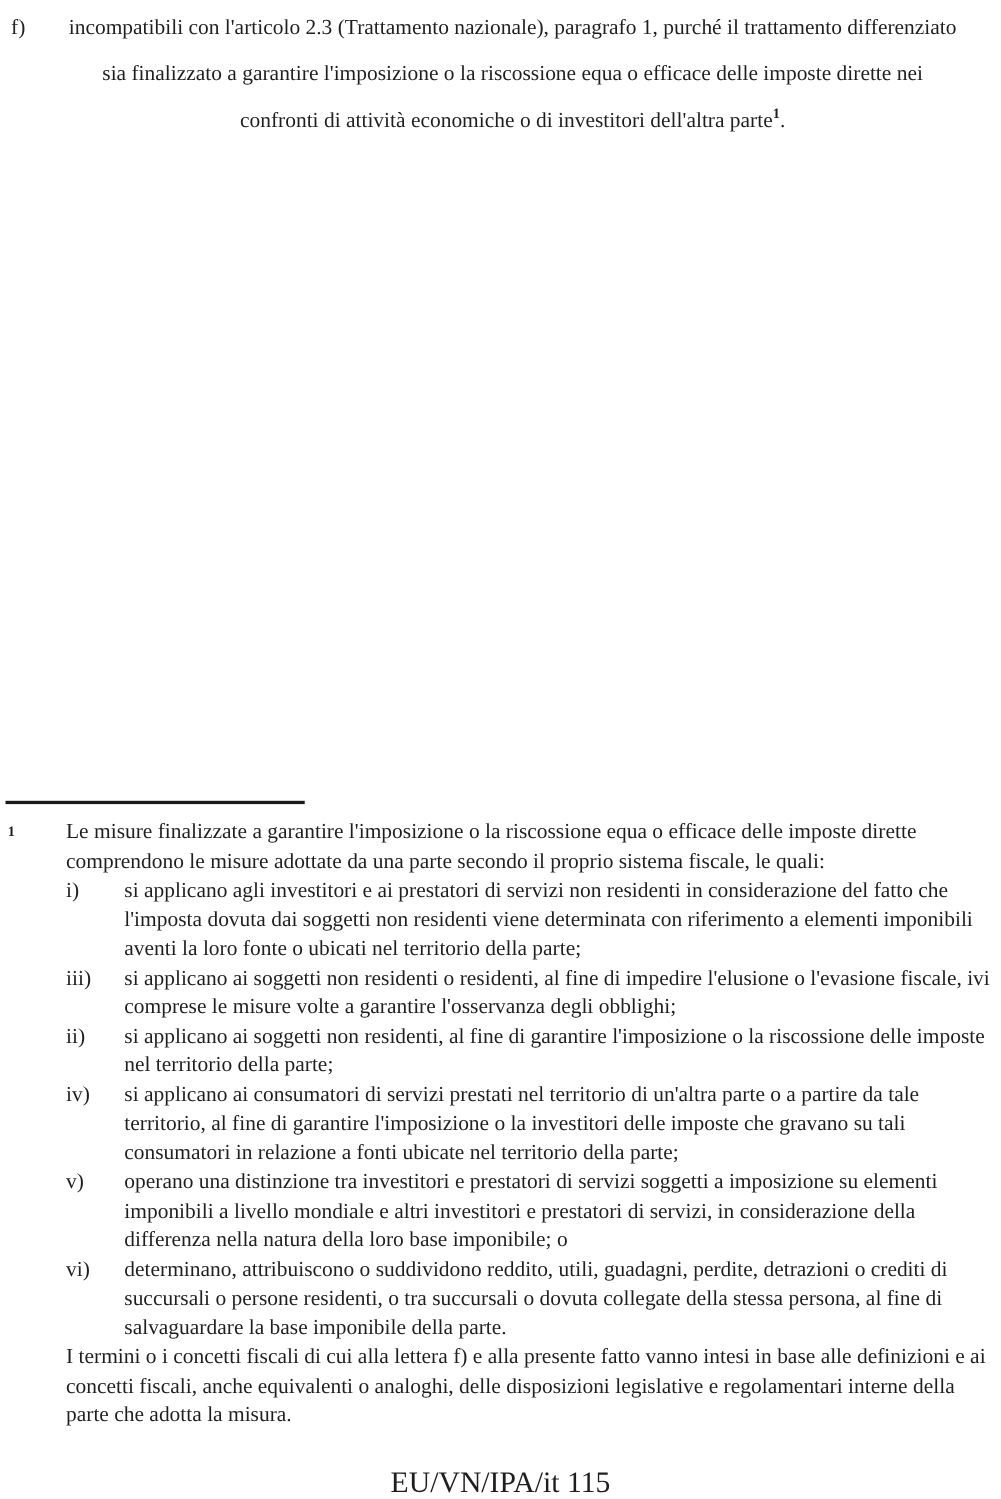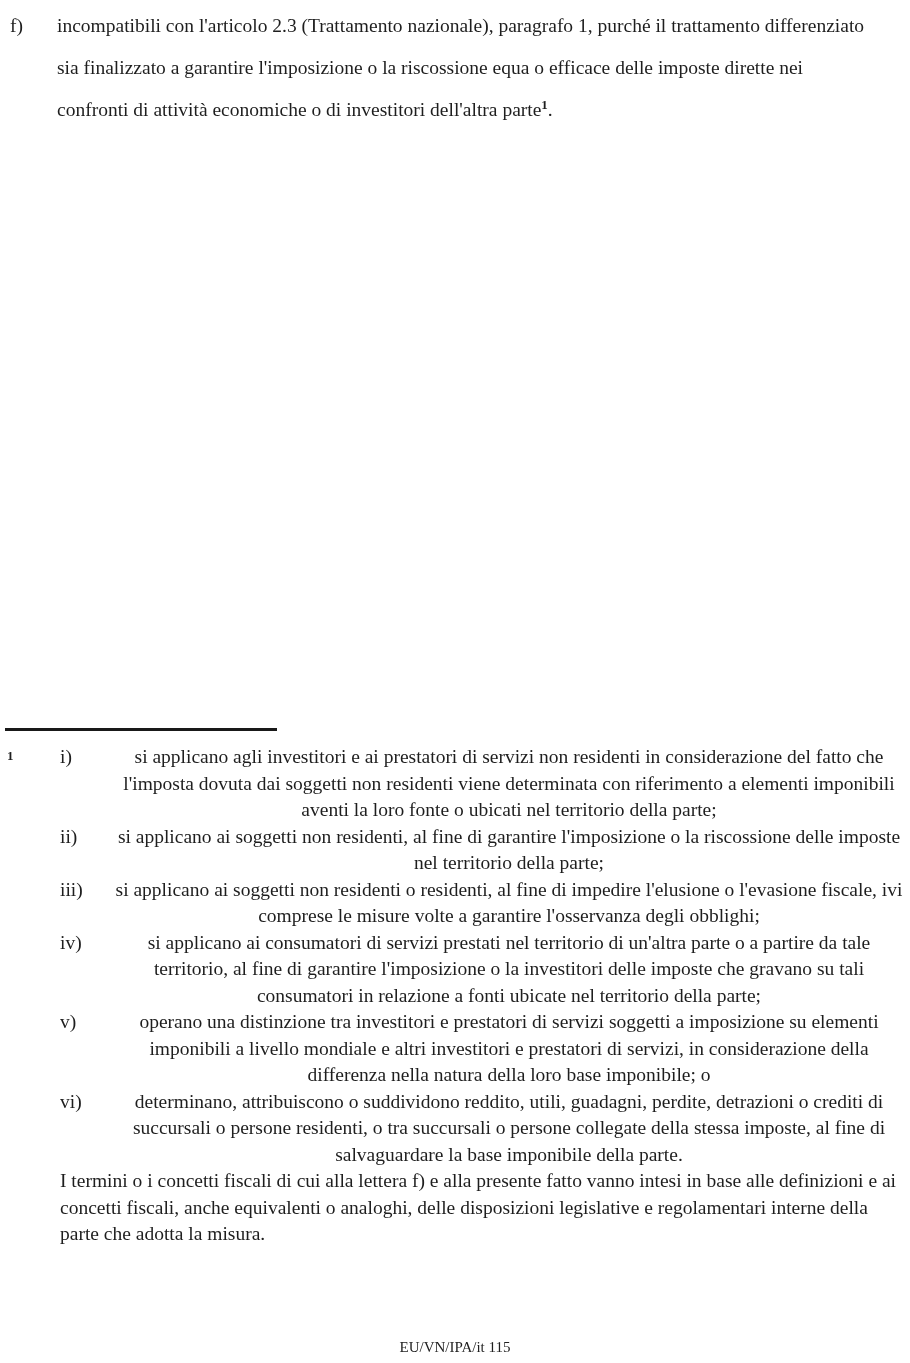--- a/index.html
+++ b/index.html
@@ -27,20 +27,21 @@
     left: 10px;
     display: flex;
     font-size: 19.5px;
     line-height: 42px;
   }
   .para-label {
     flex: 0 0 47px;
   }
   .para-text {
     width: 818px;
+    text-align: center;
   }
   .para-text sup {
     font-size: 13px;
     font-weight: bold;
     line-height: 0;
   }
 
   
   .fn-rule {
     position: absolute;
@@ -73,80 +74,80 @@
     width: 845px;
   }
   .fn-item {
     display: flex;
   }
   .fn-item-label {
     flex: 0 0 53px;
   }
   .fn-item-text {
     flex: 1;
-    text-align: center;
   }
 
   
   .footer {
     position: absolute;
     top: 1334px;
     left: 0;
     width: 910px;
     text-align: center;
-    font-size: 15px;
+    font-size: 27px;
     line-height: 26px;
   }
 </style>
 </head>
 <body>
 
 <div class="page">
 
   <div class="para-f">
     <span class="para-label">f)</span>
     <div class="para-text"><span>incompatibili con l'articolo 2.3 (Trattamento nazionale), paragrafo 1, purché il trattamento differenziato sia finalizzato a garantire l'imposizione o la riscossione equa o efficace delle imposte dirette nei confronti di attività economiche o di investitori dell'altra parte</span><sup>1</sup><span>.</span></div>
   </div>
 
   <div class="fn-rule"></div>
 
   <div class="footnote">
     <div class="fn-row">
       <span class="fn-marker">1</span>
       <div class="fn-content">
 
+        <div class="fn-intro">Le misure finalizzate a garantire l'imposizione o la riscossione equa o efficace delle imposte dirette comprendono le misure adottate da una parte secondo il proprio sistema fiscale, le quali:</div>
 
         <div class="fn-item">
           <span class="fn-item-label">i)</span>
           <div class="fn-item-text">si applicano agli investitori e ai prestatori di servizi non residenti in considerazione del fatto che l'imposta dovuta dai soggetti non residenti viene determinata con riferimento a elementi imponibili aventi la loro fonte o ubicati nel territorio della parte;</div>
         </div>
 
         <div class="fn-item">
-          <span class="fn-item-label">ii)</span>
-          <div class="fn-item-text">si applicano ai soggetti non residenti, al fine di garantire l'imposizione o la riscossione delle imposte nel territorio della parte;</div>
+          <span class="fn-item-label">iii)</span>
+          <div class="fn-item-text">si applicano ai soggetti non residenti o residenti, al fine di impedire l'elusione o l'evasione fiscale, ivi comprese le misure volte a garantire l'osservanza degli obblighi;</div>
         </div>
 
         <div class="fn-item">
-          <span class="fn-item-label">iii)</span>
-          <div class="fn-item-text">si applicano ai soggetti non residenti o residenti, al fine di impedire l'elusione o l'evasione fiscale, ivi comprese le misure volte a garantire l'osservanza degli obblighi;</div>
+          <span class="fn-item-label">ii)</span>
+          <div class="fn-item-text">si applicano ai soggetti non residenti, al fine di garantire l'imposizione o la riscossione delle imposte nel territorio della parte;</div>
         </div>
 
         <div class="fn-item">
           <span class="fn-item-label">iv)</span>
           <div class="fn-item-text">si applicano ai consumatori di servizi prestati nel territorio di un'altra parte o a partire da tale territorio, al fine di garantire l'imposizione o la investitori delle imposte che gravano su tali consumatori in relazione a fonti ubicate nel territorio della parte;</div>
         </div>
 
         <div class="fn-item">
           <span class="fn-item-label">v)</span>
           <div class="fn-item-text">operano una distinzione tra investitori e prestatori di servizi soggetti a imposizione su elementi imponibili a livello mondiale e altri investitori e prestatori di servizi, in considerazione della differenza nella natura della loro base imponibile; o</div>
         </div>
 
         <div class="fn-item">
           <span class="fn-item-label">vi)</span>
-          <div class="fn-item-text">determinano, attribuiscono o suddividono reddito, utili, guadagni, perdite, detrazioni o crediti di succursali o persone residenti, o tra succursali o persone collegate della stessa imposte, al fine di salvaguardare la base imponibile della parte.</div>
+          <div class="fn-item-text">determinano, attribuiscono o suddividono reddito, utili, guadagni, perdite, detrazioni o crediti di succursali o persone residenti, o tra succursali o dovuta collegate della stessa persona, al fine di salvaguardare la base imponibile della parte.</div>
         </div>
 
         <div class="fn-closing">I termini o i concetti fiscali di cui alla lettera f) e alla presente fatto vanno intesi in base alle definizioni e ai concetti fiscali, anche equivalenti o analoghi, delle disposizioni legislative e regolamentari interne della parte che adotta la misura.</div>
       </div>
     </div>
   </div>
 
   <div class="footer">EU/VN/IPA/it 115</div>
 
 </div>

